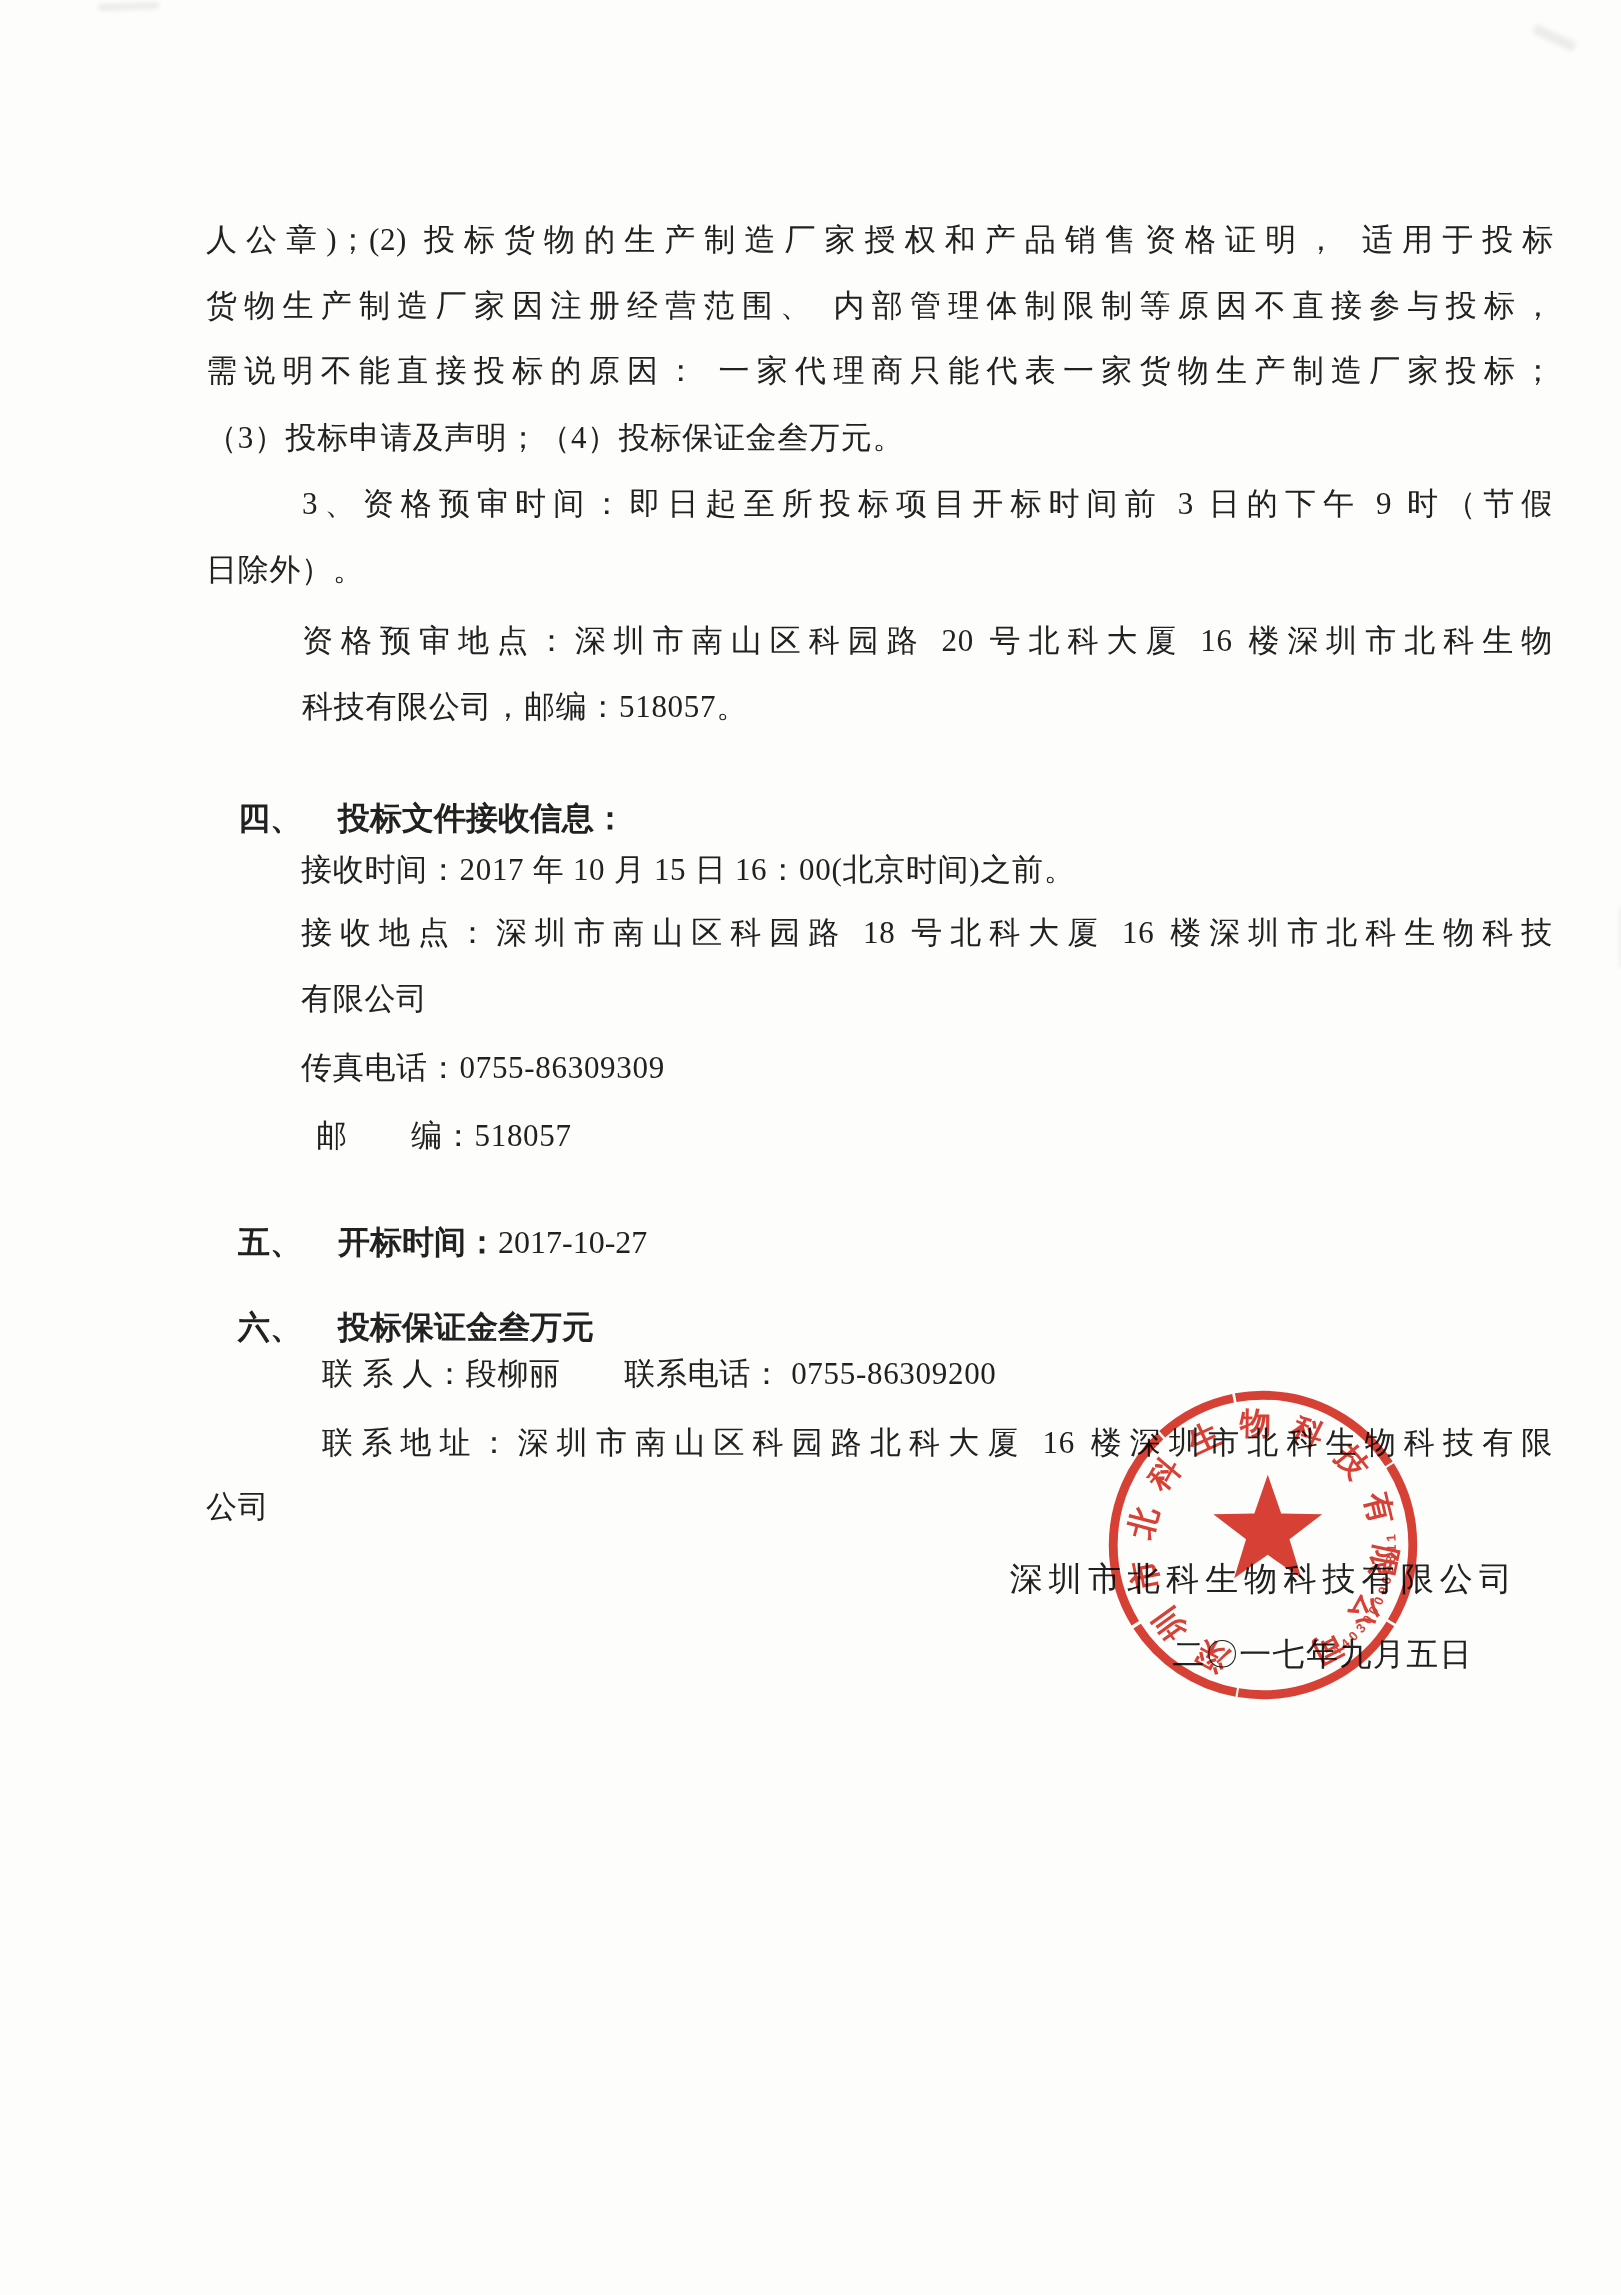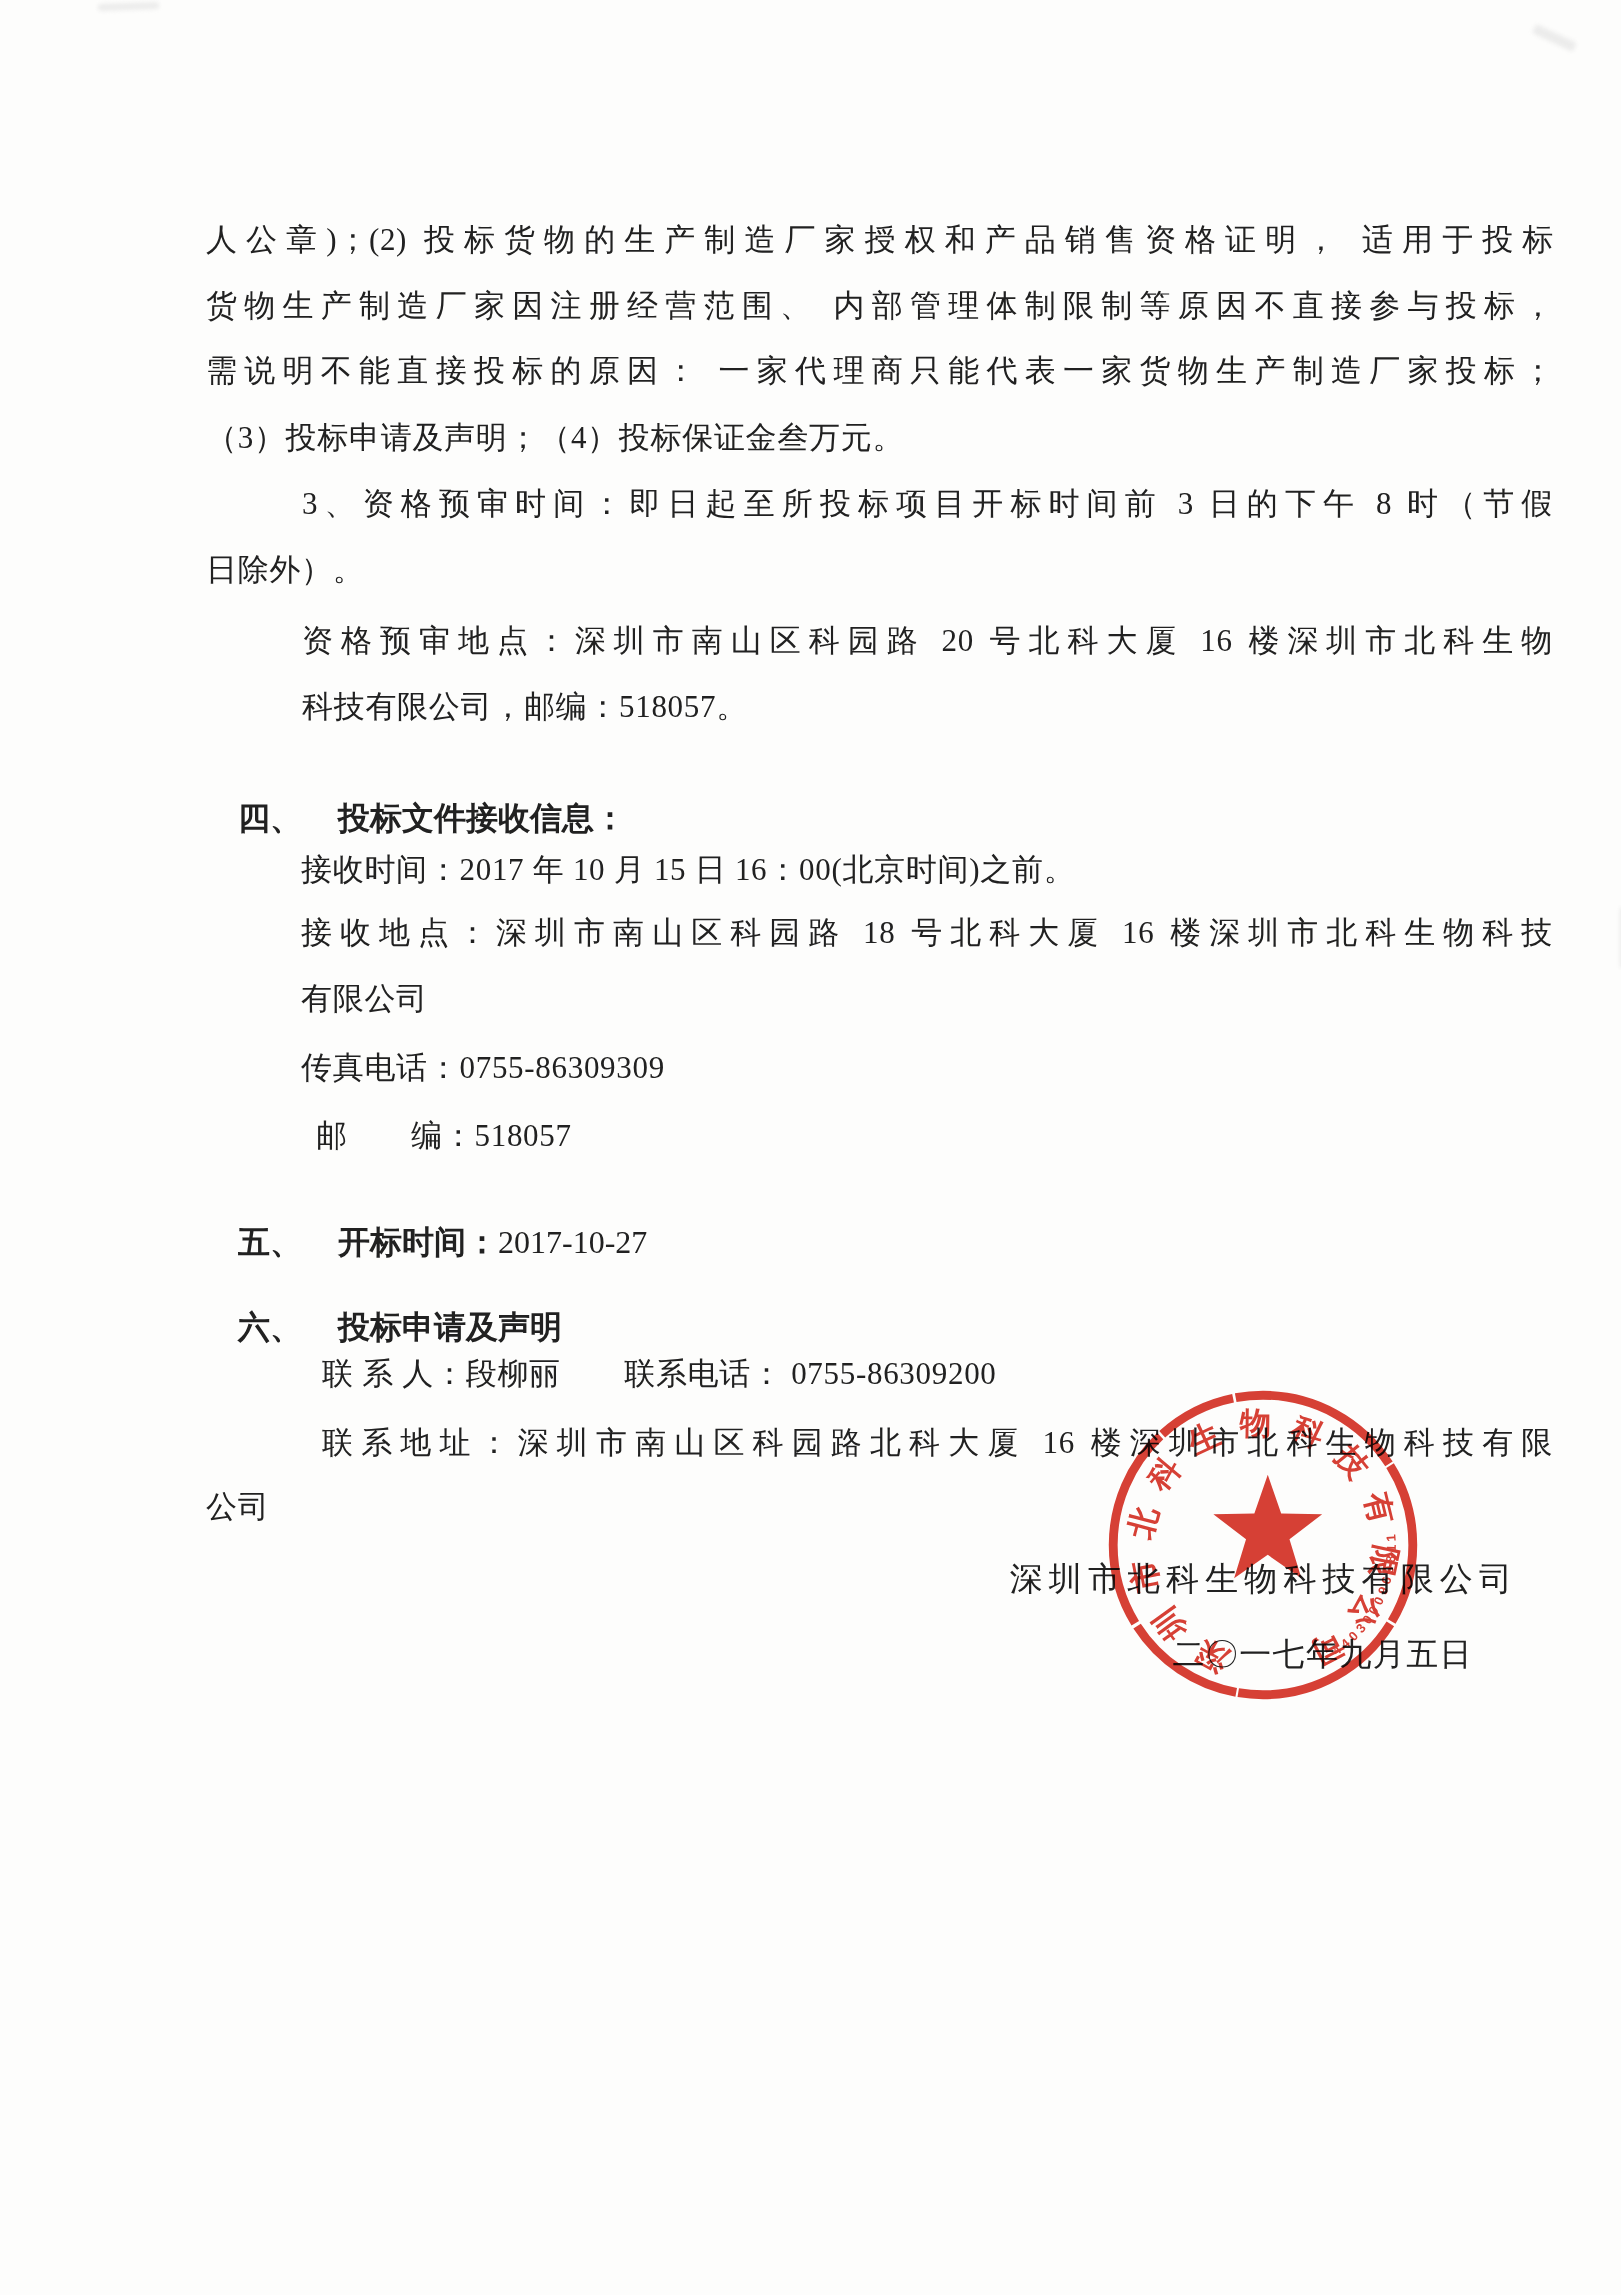--- a/index.html
+++ b/index.html
@@ -65,41 +65,41 @@
 <div class="page">
 
   <div class="artifact" style="left:82px;top:2.7px;width:61px;height:6.8px;transform:rotate(-2deg);"></div>
   <div class="artifact" style="left:1516px;top:33px;width:45px;height:9.5px;transform:rotate(25deg);"></div>
   <div class="artifact" style="left:1604px;top:907px;width:8.2px;height:61px;"></div>
 
   <div class="bl j" style="left:190px;top:221px;width:1348px;">人公章)；(2) 投标货物的生产制造厂家授权和产品销售资格证明， 适用于投标</div>
   <div class="bl j" style="left:190px;top:352px;width:1348px;">需说明不能直接投标的原因： 一家代理商只能代表一家货物生产制造厂家投标；</div>
   <div class="bl j" style="left:190px;top:287px;width:1348px;">货物生产制造厂家因注册经营范围、 内部管理体制限制等原因不直接参与投标，</div>
   <div class="bl" style="left:190px;top:419px;">（3）投标申请及声明；（4）投标保证金叁万元。</div>
-  <div class="bl j" style="left:286px;top:485px;width:1251px;">3、资格预审时间：即日起至所投标项目开标时间前 3 日的下午 8 时（节假</div>
+  <div class="bl j" style="left:286px;top:485px;width:1251px;">3、资格预审时间：即日起至所投标项目开标时间前 3 日的下午 9 时（节假</div>
   <div class="bl" style="left:190px;top:551px;">日除外）。</div>
   <div class="bl j" style="left:286px;top:622px;width:1251px;">资格预审地点：深圳市南山区科园路 20 号北科大厦 16 楼深圳市北科生物</div>
   <div class="bl" style="left:286px;top:688px;">科技有限公司，邮编：518057。</div>
 
   <div class="hd" style="left:190px;top:758px;">
     <span class="num">四、</span><span>投标文件接收信息：</span>
   </div>
 
   <div class="bl" style="left:285px;top:851px;">接收时间：2017 年 10 月 15 日 16：00(北京时间)之前。</div>
   <div class="bl j" style="left:285px;top:914px;width:1252px;">接收地点：深圳市南山区科园路 18 号北科大厦 16 楼深圳市北科生物科技</div>
   <div class="bl" style="left:285px;top:980px;">有限公司</div>
   <div class="bl" style="left:285px;top:1049px;">传真电话：0755-86309309</div>
   <div class="bl" style="left:300px;top:1117px;">邮　　编：518057</div>
 
   <div class="hd" style="left:190px;top:1182px;">
     <span class="num">五、</span><span>开标时间：</span><span class="val">2017-10-27</span>
   </div>
 
   <div class="hd" style="left:190px;top:1267px;">
-    <span class="num">六、</span><span>投标申请及声明</span>
+    <span class="num">六、</span><span>投标保证金叁万元</span>
   </div>
 
   <div class="bl" style="left:306px;top:1355px;">联 系 人：段柳丽　　联系电话： 0755-86309200</div>
   <div class="bl j" style="left:306px;top:1424px;width:1231px;">联系地址：深圳市南山区科园路北科大厦 16 楼深圳市北科生物科技有限</div>
   <div class="bl" style="left:190px;top:1488px;">公司</div>
 
   <div class="sig" style="right:104px;top:1560px;letter-spacing:6.1px;">深圳市北科生物科技有限公司</div>
   <div class="sig" style="right:149px;top:1635px;font-size:32px;letter-spacing:1.4px;">二〇一七年九月五日</div>
 
   <svg class="stamp" viewBox="0 0 470 470" xmlns="http://www.w3.org/2000/svg">

